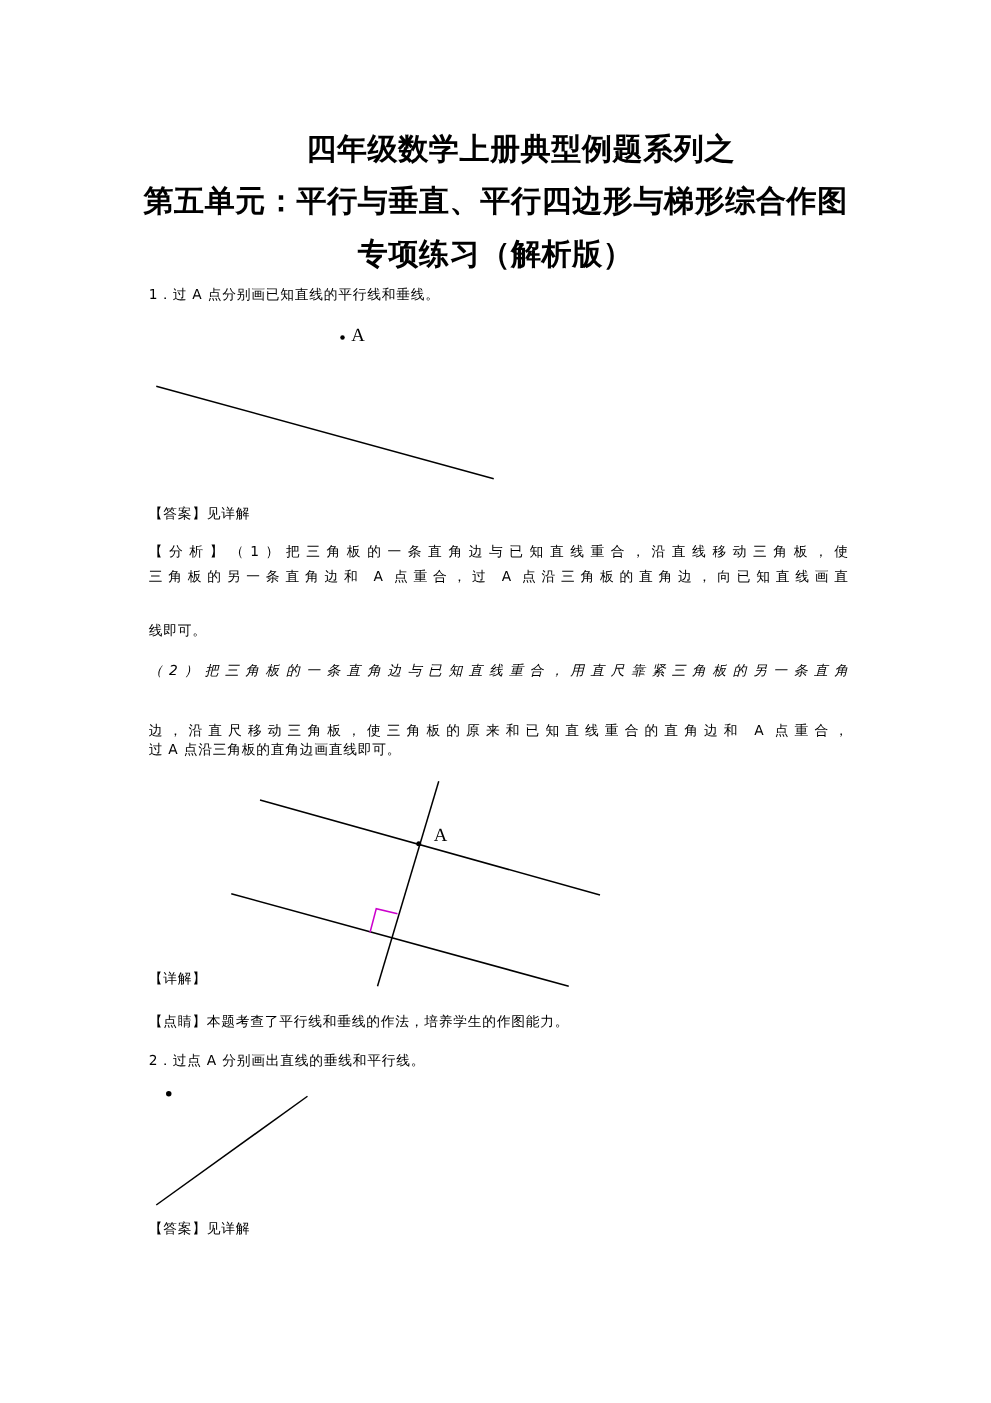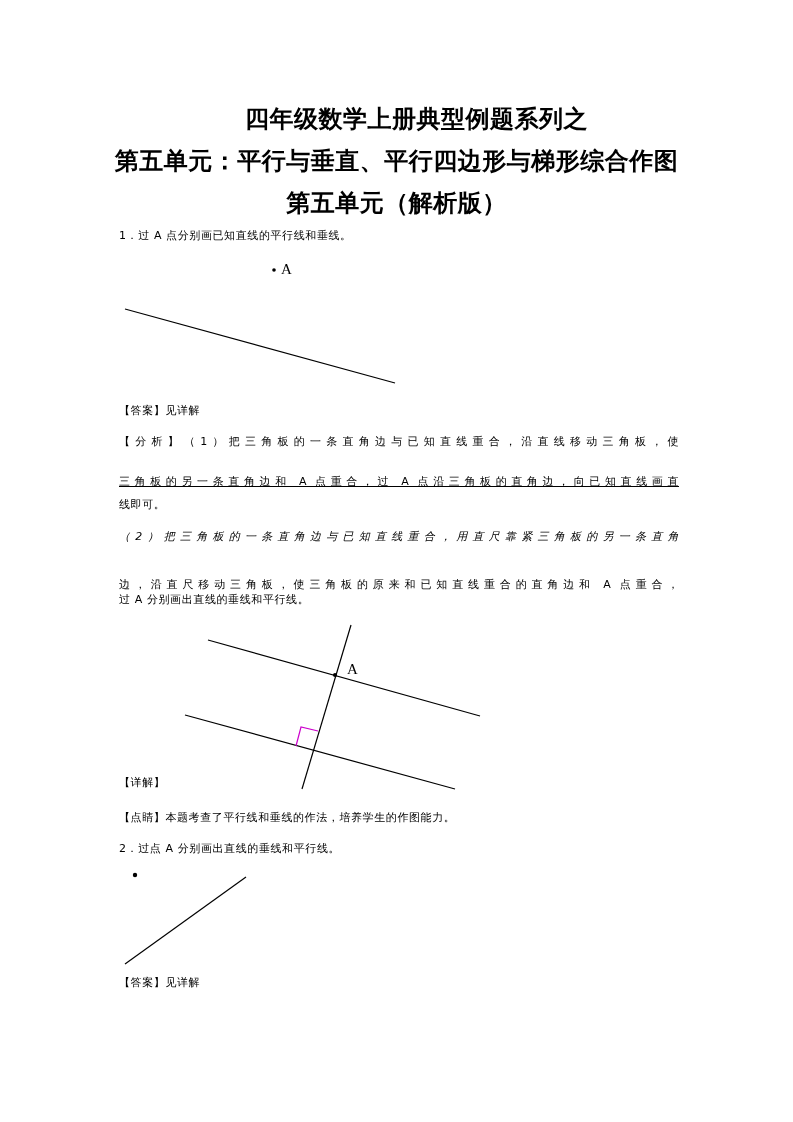--- a/index.html
+++ b/index.html
@@ -11,21 +11,21 @@
   .line{position:absolute;left:119px;font-size:11px;white-space:nowrap;letter-spacing:0.6px;}
   .full{width:560px;text-align:justify;text-align-last:justify;white-space:normal;}
   svg{position:absolute;left:0;top:0;}
   .lbl{position:absolute;font-family:"Liberation Serif","DejaVu Serif",serif;font-size:15px;}
 </style>
 </head>
 <body>
 
 <div class="title t1">四年级数学上册典型例题系列之</div>
 <div class="title t2">第五单元：平行与垂直、平行四边形与梯形综合作图</div>
-<div class="title t3">第五单元（解析版）</div>
+<div class="title t3">专项练习（解析版）</div>
 
 <div class="line" style="top:228px;">1．过 A 点分别画已知直线的平行线和垂线。</div>
 
 <svg width="793" height="1122">
   <line x1="125" y1="309" x2="395" y2="383" stroke="#000" stroke-width="1.2"></line>
   <circle cx="274" cy="270" r="1.8" fill="#000"></circle>
 
   <g>
     <line x1="208" y1="640" x2="480" y2="716" stroke="#000" stroke-width="1.2"></line>
     <line x1="185" y1="715" x2="455" y2="789" stroke="#000" stroke-width="1.2"></line>
@@ -38,25 +38,25 @@
     <circle cx="135" cy="875" r="2.2" fill="#000"></circle>
     <line x1="125" y1="964" x2="246" y2="877" stroke="#000" stroke-width="1.2"></line>
   </g>
 </svg>
 
 <div class="lbl" style="left:281px;top:261px;">A</div>
 
 <div class="line" style="top:403px;">【答案】见详解</div>
 
 <div class="line full" style="top:434px;">【分析】（1）把三角板的一条直角边与已知直线重合，沿直线移动三角板，使</div>
-<div class="line full" style="top:474px;text-decoration:underline;">三角板的另一条直角边和 A 点重合，过 A 点沿三角板的直角边，向已知直线画直</div>
+<div class="line full" style="top:454px;">三角板的另一条直角边和 A 点重合，过 A 点沿三角板的直角边，向已知直线画直</div>
 <div class="line" style="top:497px;">线即可。</div>
 <div class="line full" style="top:529px;font-style:italic;">（2）把三角板的一条直角边与已知直线重合，用直尺靠紧三角板的另一条直角</div>
 <div class="line full" style="top:560px;margin-top:17px;">边，沿直尺移动三角板，使三角板的原来和已知直线重合的直角边和 A 点重合，</div>
-<div class="line" style="top:592px;">过 A 分别画出直线的垂线和平行线。</div>
+<div class="line" style="top:592px;">过 A 点沿三角板的直角边画直线即可。</div>
 
 <div class="lbl" style="left:347px;top:661px;">A</div>
 
 <div class="line" style="top:775px;">【详解】</div>
 <div class="line" style="top:810px;">【点睛】本题考查了平行线和垂线的作法，培养学生的作图能力。</div>
 
 <div class="line" style="top:841px;">2．过点 A 分别画出直线的垂线和平行线。</div>
 <div class="line" style="top:975px;">【答案】见详解</div>
 
 </body></html>

